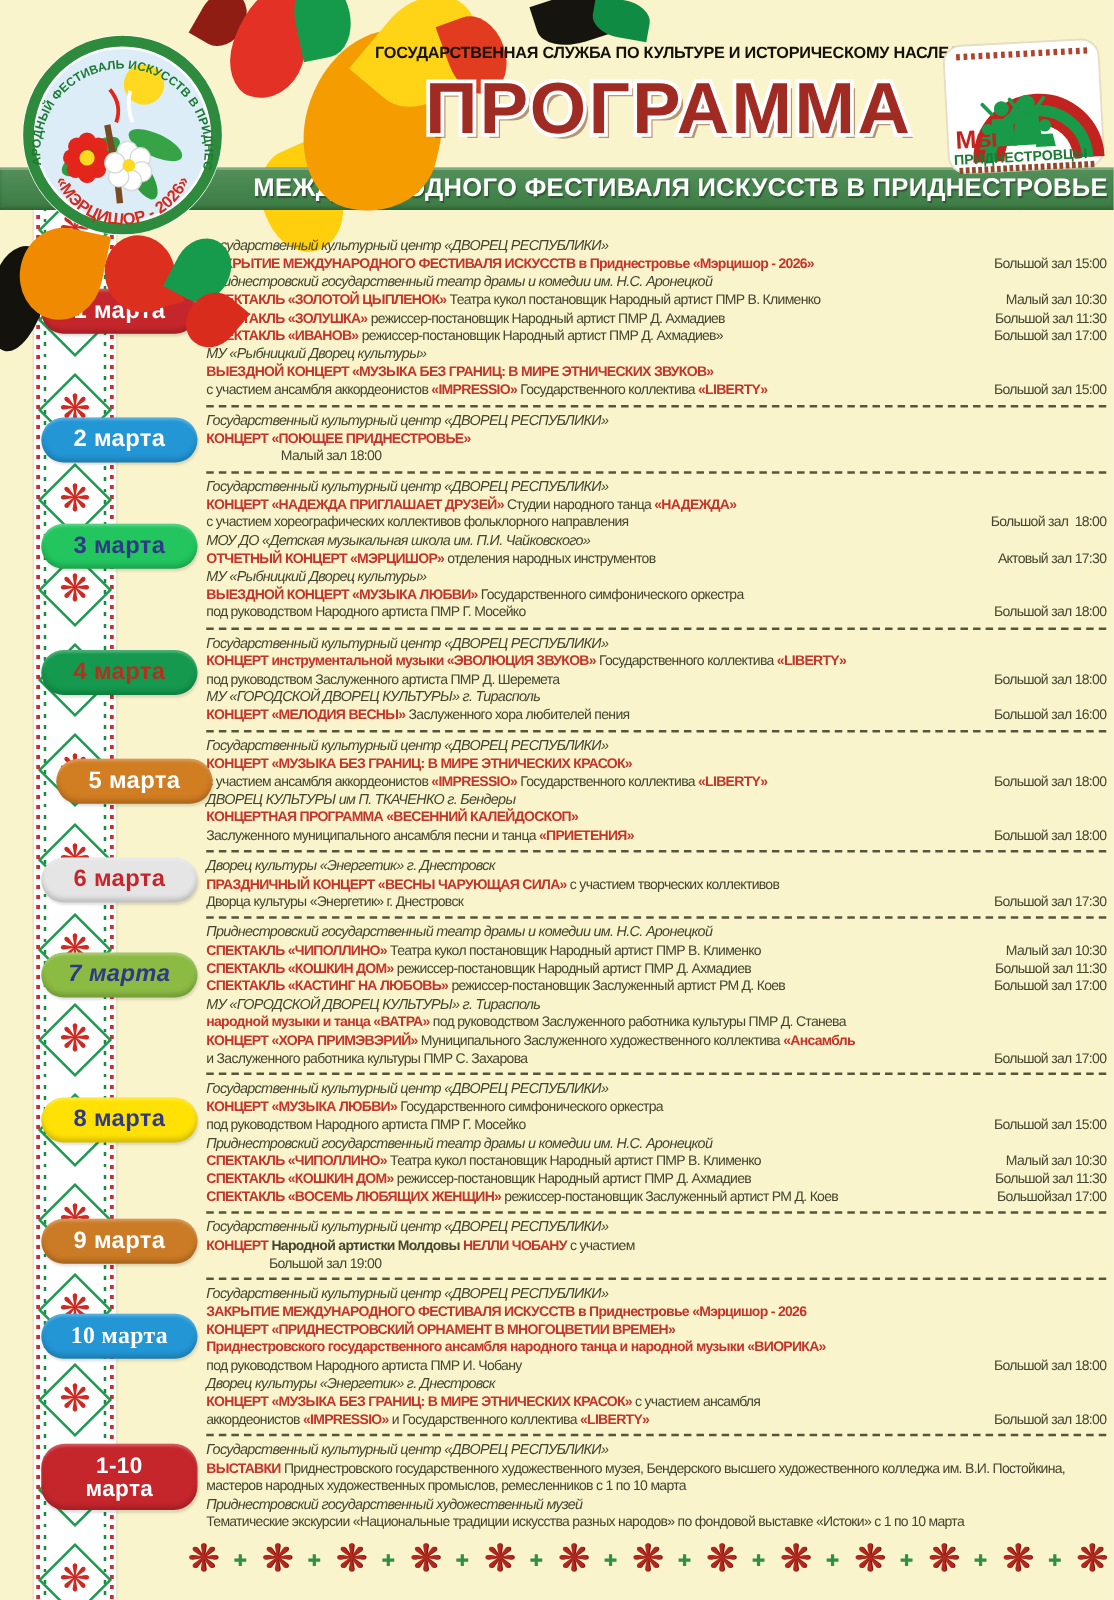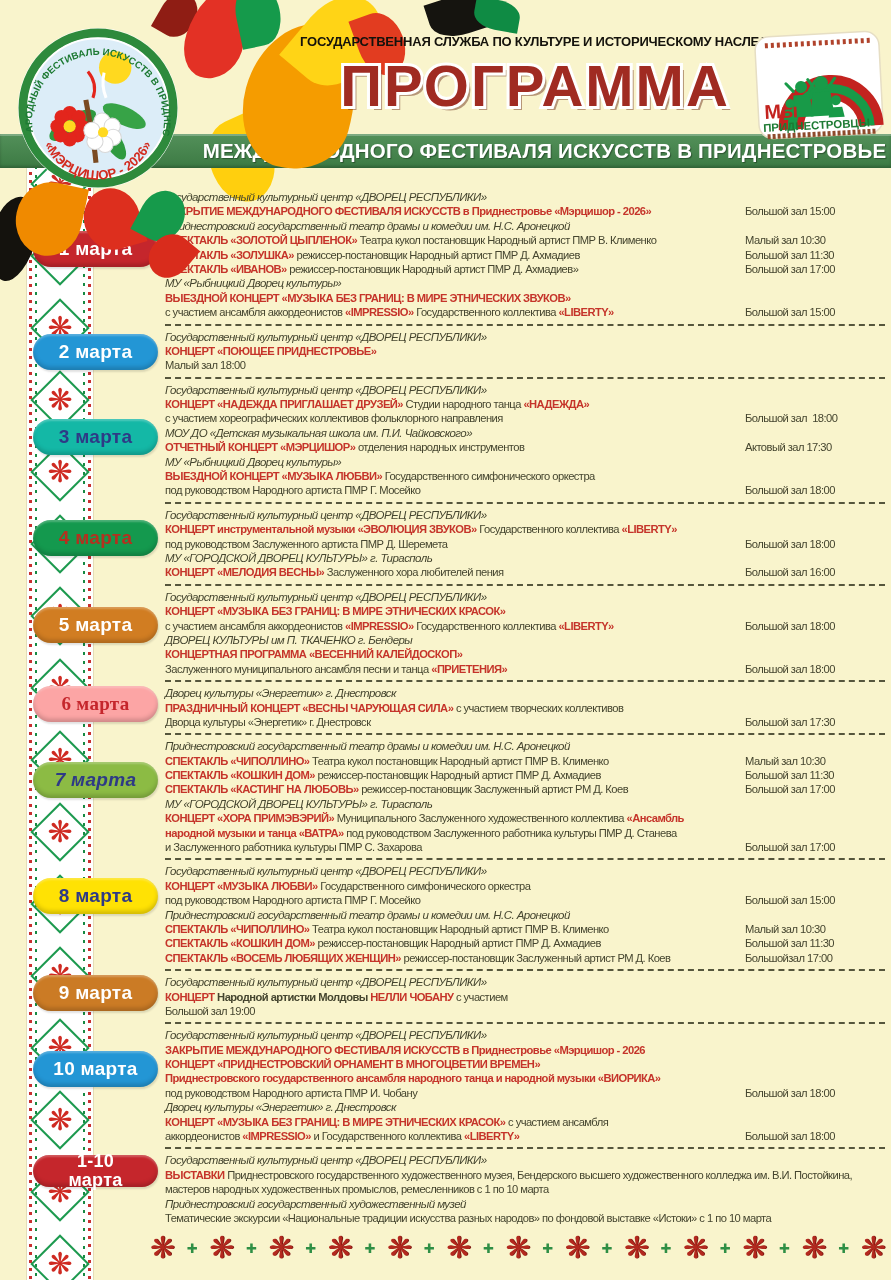--- a/index.html
+++ b/index.html
@@ -38,32 +38,32 @@
   #left-logo{position:absolute;left:17px;top:27px;z-index:6;}
   #right-logo{position:absolute;right:4px;top:28px;z-index:6;}
 
   
   #content{position:absolute;left:165px;top:186px;width:720px;z-index:3;}
   .day{position:relative;padding:4px 0;border-bottom:2px dashed #56563c;}
   .day:last-child{border-bottom:none;}
   .line{display:flex;align-items:baseline;white-space:nowrap;height:14.4px;line-height:14.4px;
     font-size:11.2px;letter-spacing:-0.55px;color:#45452f;}
   .ltext{flex:1 1 auto;min-width:0;overflow:visible;}
-  .ltime{flex:0 0 140px;white-space:pre;color:#45452f;}
+  .ltime{flex:0 0 140px;white-space:pre;color:#45452f;text-align:right;}
   .line.venue .ltext{font-weight:bold;font-style:italic;color:#4a4a28;font-size:11.5px;}
   .seg.red{color:#c5342a;font-weight:bold;}
   .seg.p{color:#45452f;font-weight:normal;}
   .seg.bold{color:#45452f;font-weight:bold;}
 
   
   .badge{position:absolute;left:-132px;top:var(--btop,8px);width:125px;height:36px;border-radius:19px;
     z-index:5;display:flex;align-items:center;justify-content:center;
     font-size:19px;font-weight:bold;letter-spacing:.3px;
     box-shadow:inset 0 -3px 4px rgba(0,0,0,.18), inset 0 2px 2px rgba(255,255,255,.25), 1px 2px 2px rgba(0,0,0,.12);}
-  .badge.badge2{height:32px;flex-direction:column;line-height:19px;font-size:18px;}
+  .badge.badge2{height:53px;flex-direction:column;line-height:19px;font-size:18px;}
 
   
   #bottom-ornament{position:absolute;left:150px;top:1230px;width:736px;height:36px;z-index:3;
     display:flex;align-items:center;justify-content:space-between;}
   #bottom-ornament .flower{color:#b3281e;font-size:30px;line-height:1;text-shadow:1px 0 0 #7d1710;}
   #bottom-ornament .sep{color:#2f8f45;font-size:13px;line-height:1;}
 </style>
 </head>
 <body>
 
@@ -275,21 +275,21 @@
           <span class="ltext"><span class="seg p">Государственный культурный центр «ДВОРЕЦ РЕСПУБЛИКИ»</span></span>
         </div>
         <div class="line row">
           <span class="ltext"><span class="seg red">КОНЦЕРТ «ПОЮЩЕЕ ПРИДНЕСТРОВЬЕ»</span></span>
         </div>
         <div class="line row">
           <span class="ltime">Малый зал 18:00</span>
         </div>
       </section>
       <section class="day" style="--btop: 40px;">
-        <div class="badge" style="background: #14b8a6; color: rgb(46, 58, 134);">3 марта</div>
+        <div class="badge" style="background: #22c55e; color: rgb(46, 58, 134);">3 марта</div>
         <div class="line venue">
           <span class="ltext"><span class="seg p">Государственный культурный центр «ДВОРЕЦ РЕСПУБЛИКИ»</span></span>
         </div>
         <div class="line row">
           <span class="ltext"><span class="seg red">КОНЦЕРТ «НАДЕЖДА ПРИГЛАШАЕТ ДРУЗЕЙ»</span><span class="seg p"> Студии народного танца </span><span class="seg red">«НАДЕЖДА»</span></span>
         </div>
         <div class="line row">
           <span class="ltext"><span class="seg p">с участием хореографических коллективов фольклорного направления</span></span>
           <span class="ltime">Большой зал  18:00</span>
         </div>
@@ -325,21 +325,21 @@
         </div>
         <div class="line venue">
           <span class="ltext"><span class="seg p">МУ «ГОРОДСКОЙ ДВОРЕЦ КУЛЬТУРЫ» г. Тирасполь</span></span>
         </div>
         <div class="line row">
           <span class="ltext"><span class="seg red">КОНЦЕРТ «МЕЛОДИЯ ВЕСНЫ»</span><span class="seg p"> Заслуженного хора любителей пения</span></span>
           <span class="ltime">Большой зал 16:00</span>
         </div>
       </section>
       <section class="day" style="--btop: 21px;">
-        <div class="badge" style="background: rgb(209, 125, 34); color: rgb(255, 255, 255);">5 марта</div>
+        <div class="badge" style="background: rgb(209, 125, 34); color: rgb(255, 255, 255); margin-left: 12px;">5 марта</div>
         <div class="line venue">
           <span class="ltext"><span class="seg p">Государственный культурный центр «ДВОРЕЦ РЕСПУБЛИКИ»</span></span>
         </div>
         <div class="line row">
           <span class="ltext"><span class="seg red">КОНЦЕРТ «МУЗЫКА БЕЗ ГРАНИЦ: В МИРЕ ЭТНИЧЕСКИХ КРАСОК»</span></span>
         </div>
         <div class="line row">
           <span class="ltext"><span class="seg p">с участием ансамбля аккордеонистов </span><span class="seg red">«IMPRESSIO»</span><span class="seg p"> Государственного коллектива </span><span class="seg red">«LIBERTY»</span></span>
           <span class="ltime">Большой зал 18:00</span>
         </div>
@@ -348,21 +348,21 @@
         </div>
         <div class="line row">
           <span class="ltext"><span class="seg red">КОНЦЕРТНАЯ ПРОГРАММА «ВЕСЕННИЙ КАЛЕЙДОСКОП»</span></span>
         </div>
         <div class="line row">
           <span class="ltext"><span class="seg p">Заслуженного муниципального ансамбля песни и танца </span><span class="seg red">«ПРИЕТЕНИЯ»</span></span>
           <span class="ltime">Большой зал 18:00</span>
         </div>
       </section>
       <section class="day" style="--btop: 4px;">
-        <div class="badge" style="background: #fca5a5; color: rgb(197, 38, 44); font-family: Liberation Serif, serif;">6 марта</div>
+        <div class="badge" style="background: #e5e5e5; color: rgb(197, 38, 44);">6 марта</div>
         <div class="line venue">
           <span class="ltext"><span class="seg p">Дворец культуры «Энергетик» г. Днестровск</span></span>
         </div>
         <div class="line row">
           <span class="ltext"><span class="seg red">ПРАЗДНИЧНЫЙ КОНЦЕРТ «ВЕСНЫ ЧАРУЮЩАЯ СИЛА»</span><span class="seg p"> с участием творческих коллективов</span></span>
         </div>
         <div class="line row">
           <span class="ltext"><span class="seg p">Дворца культуры «Энергетик» г. Днестровск</span></span>
           <span class="ltime">Большой зал 17:30</span>
         </div>
@@ -381,24 +381,24 @@
           <span class="ltime">Большой зал 11:30</span>
         </div>
         <div class="line row">
           <span class="ltext"><span class="seg red">СПЕКТАКЛЬ «КАСТИНГ НА ЛЮБОВЬ»</span><span class="seg p"> режиссер-постановщик Заслуженный артист РМ Д. Коев</span></span>
           <span class="ltime">Большой зал 17:00</span>
         </div>
         <div class="line venue">
           <span class="ltext"><span class="seg p">МУ «ГОРОДСКОЙ ДВОРЕЦ КУЛЬТУРЫ» г. Тирасполь</span></span>
         </div>
         <div class="line row">
+          <span class="ltext"><span class="seg red">народной музыки и танца «ВАТРА»</span><span class="seg p"> под руководством Заслуженного работника культуры ПМР Д. Станева</span></span>
+        </div>
+        <div class="line row">
           <span class="ltext"><span class="seg red">КОНЦЕРТ «ХОРА ПРИМЭВЭРИЙ»</span><span class="seg p"> Муниципального Заслуженного художественного коллектива </span><span class="seg red">«Ансамбль</span></span>
-        </div>
-        <div class="line row">
-          <span class="ltext"><span class="seg red">народной музыки и танца «ВАТРА»</span><span class="seg p"> под руководством Заслуженного работника культуры ПМР Д. Станева</span></span>
         </div>
         <div class="line row">
           <span class="ltext"><span class="seg p">и Заслуженного работника культуры ПМР С. Захарова</span></span>
           <span class="ltime">Большой зал 17:00</span>
         </div>
       </section>
       <section class="day" style="--btop: 18px;">
         <div class="badge" style="background: rgb(255, 226, 4); color: rgb(46, 58, 134);">8 марта</div>
         <div class="line venue">
           <span class="ltext"><span class="seg p">Государственный культурный центр «ДВОРЕЦ РЕСПУБЛИКИ»</span></span>
@@ -432,21 +432,21 @@
           <span class="ltext"><span class="seg p">Государственный культурный центр «ДВОРЕЦ РЕСПУБЛИКИ»</span></span>
         </div>
         <div class="line row">
           <span class="ltext"><span class="seg red">КОНЦЕРТ</span><span class="seg bold"> Народной артистки Молдовы </span><span class="seg red">НЕЛЛИ ЧОБАНУ</span><span class="seg p"> с участием</span></span>
         </div>
         <div class="line row">
           <span class="ltime">Большой зал 19:00</span>
         </div>
       </section>
       <section class="day" style="--btop: 27px;">
-        <div class="badge" style="background: rgb(35, 150, 213); color: rgb(255, 255, 255);">10 марта</div>
+        <div class="badge" style="background: rgb(35, 150, 213); color: rgb(255, 255, 255); font-family: Liberation Serif, serif;">10 марта</div>
         <div class="line venue">
           <span class="ltext"><span class="seg p">Государственный культурный центр «ДВОРЕЦ РЕСПУБЛИКИ»</span></span>
         </div>
         <div class="line row">
           <span class="ltext"><span class="seg red">ЗАКРЫТИЕ МЕЖДУНАРОДНОГО ФЕСТИВАЛЯ ИСКУССТВ в Приднестровье «Мэрцишор - 2026</span></span>
         </div>
         <div class="line row">
           <span class="ltext"><span class="seg red">КОНЦЕРТ «ПРИДНЕСТРОВСКИЙ ОРНАМЕНТ В МНОГОЦВЕТИИ ВРЕМЕН»</span></span>
         </div>
         <div class="line row">

